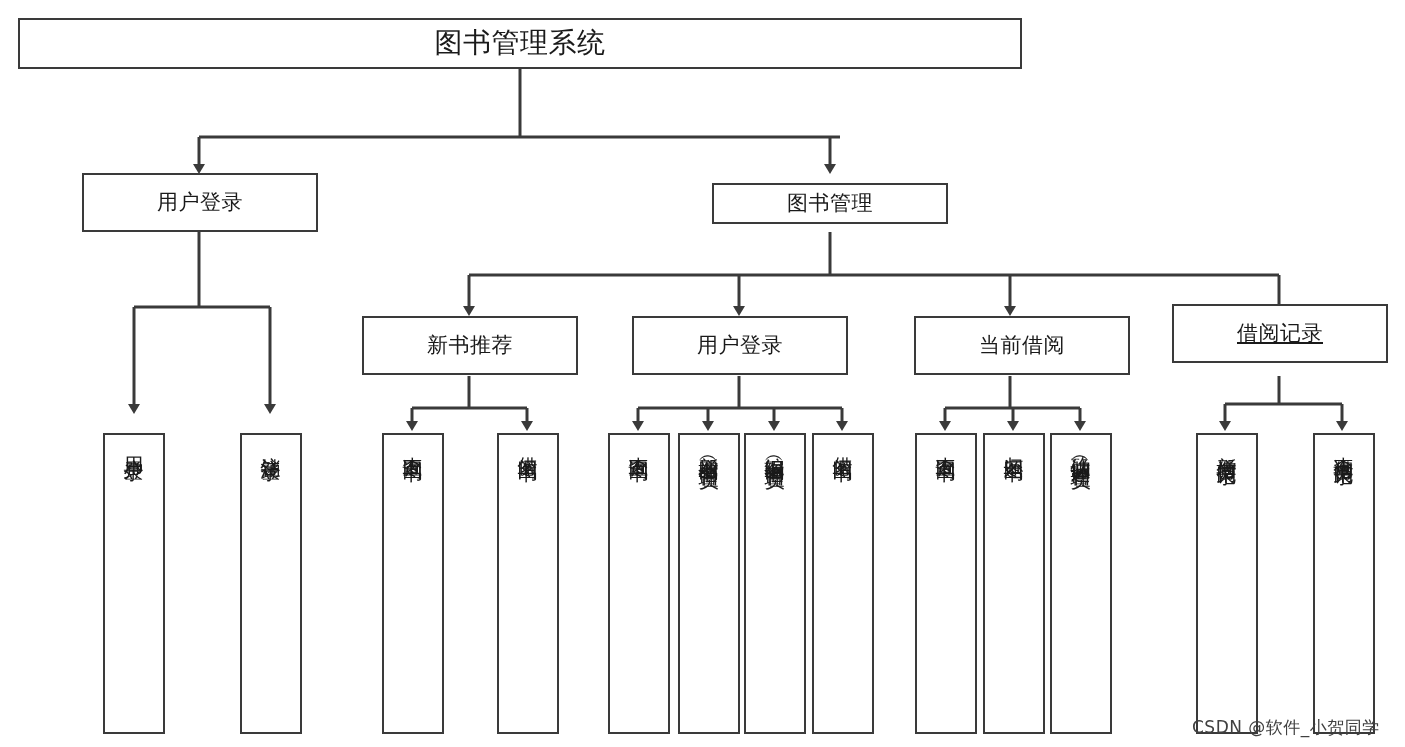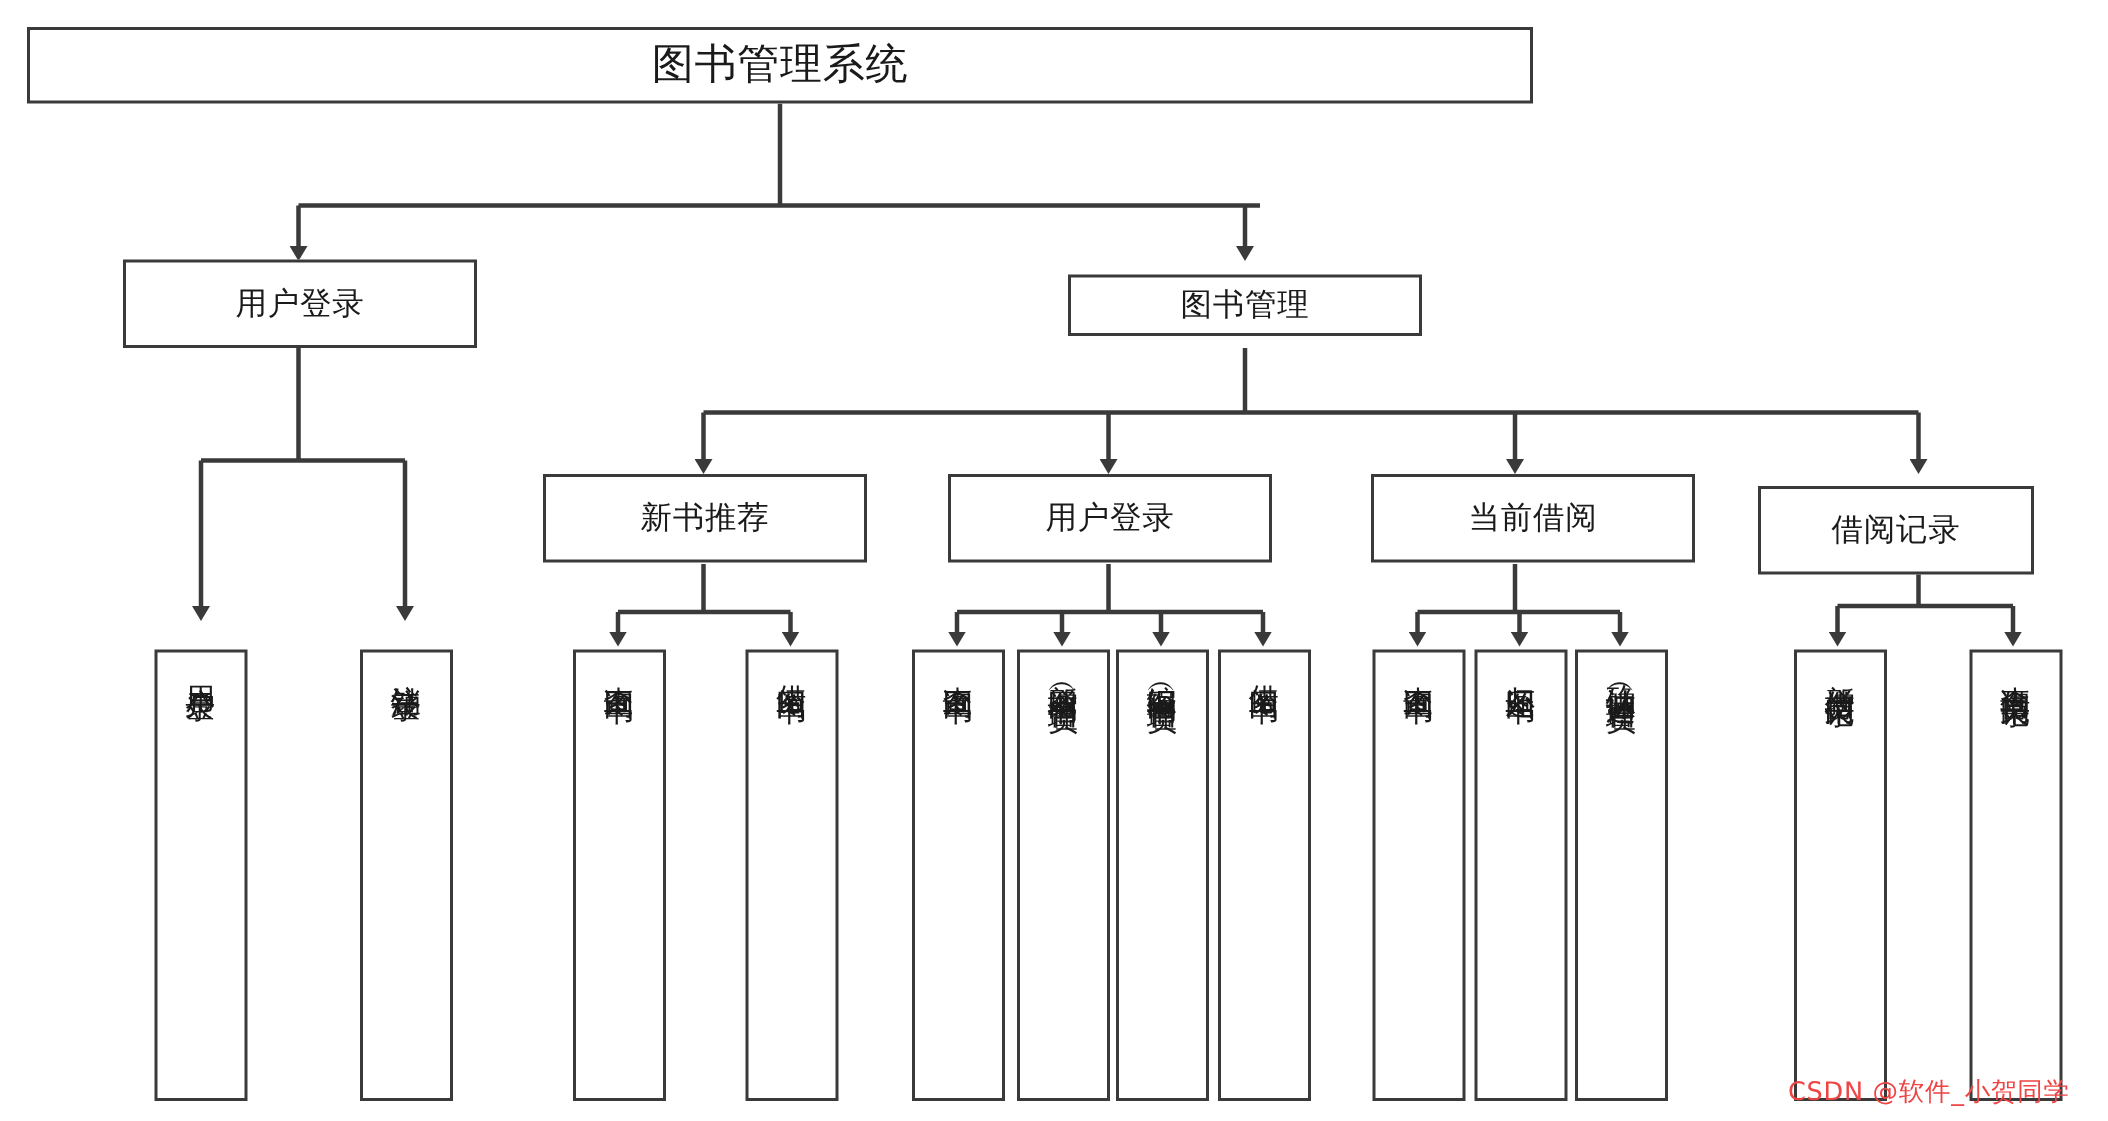--- a/index.html
+++ b/index.html
@@ -57,21 +57,21 @@
     position: absolute;
     left: 0;
     top: 0;
     width: 1405px;
     height: 747px;
     pointer-events: none;
   }
   .watermark {
     position: absolute;
     font-size: 17px;
-    color: #ef4444;
+    color: #404040;
     white-space: nowrap;
     letter-spacing: 0.5px;
   }
 </style>
 </head>
 <body>
 
 <div id="canvas">
 
   <svg class="edges" viewBox="0 0 1405 747">
@@ -139,21 +139,21 @@
 
   <div class="node horiz" style="left:362px; top:316px; width:216px; height:59px;">
     <span class="node-label">新书推荐</span>
   </div>
   <div class="node horiz" style="left:632px; top:316px; width:216px; height:59px;">
     <span class="node-label">用户登录</span>
   </div>
   <div class="node horiz" style="left:914px; top:316px; width:216px; height:59px;">
     <span class="node-label">当前借阅</span>
   </div>
-  <div class="node horiz" style="left:1172px; top:324px; width:184px; height:59px;">
+  <div class="node horiz" style="left:1172px; top:304px; width:216px; height:59px;text-decoration:underline;">
     <span class="node-label">借阅记录</span>
   </div>
 
   <div class="node vert" style="left:103px; top:433px; width:62px; height:301px;">
     <span class="node-label">用户登录</span>
   </div>
   <div class="node vert" style="left:240px; top:433px; width:62px; height:301px;">
     <span class="node-label">注销登录</span>
   </div>
 

